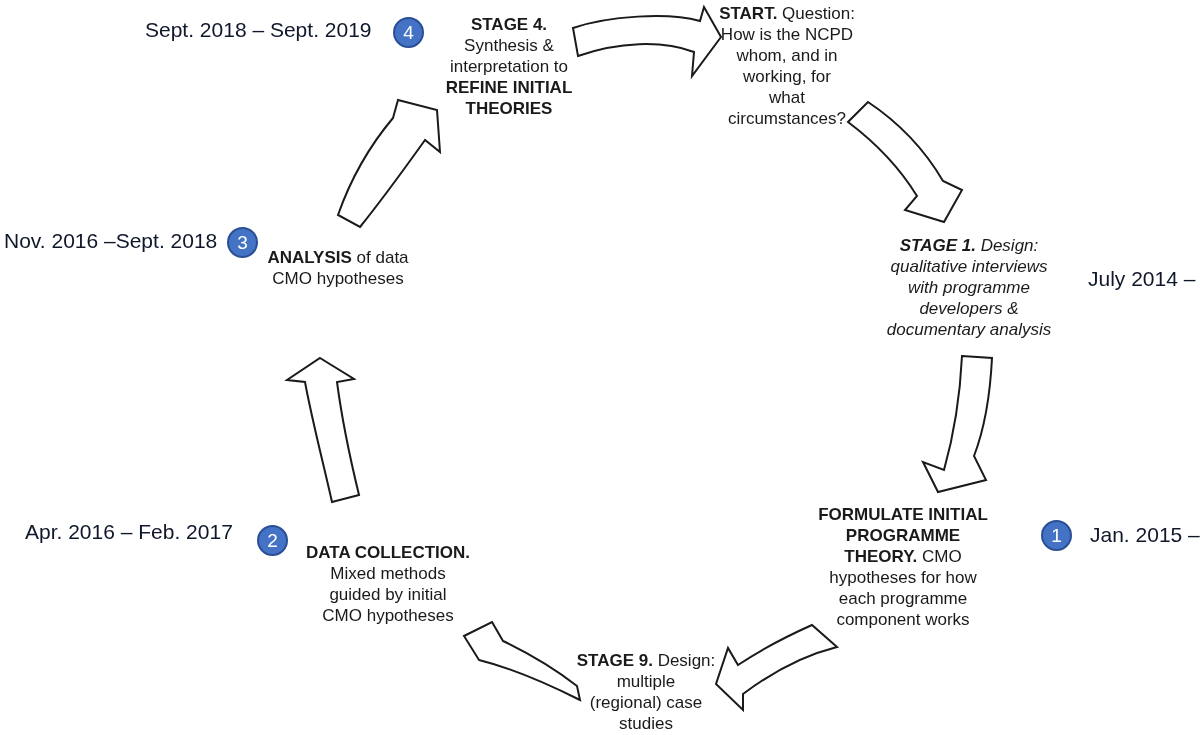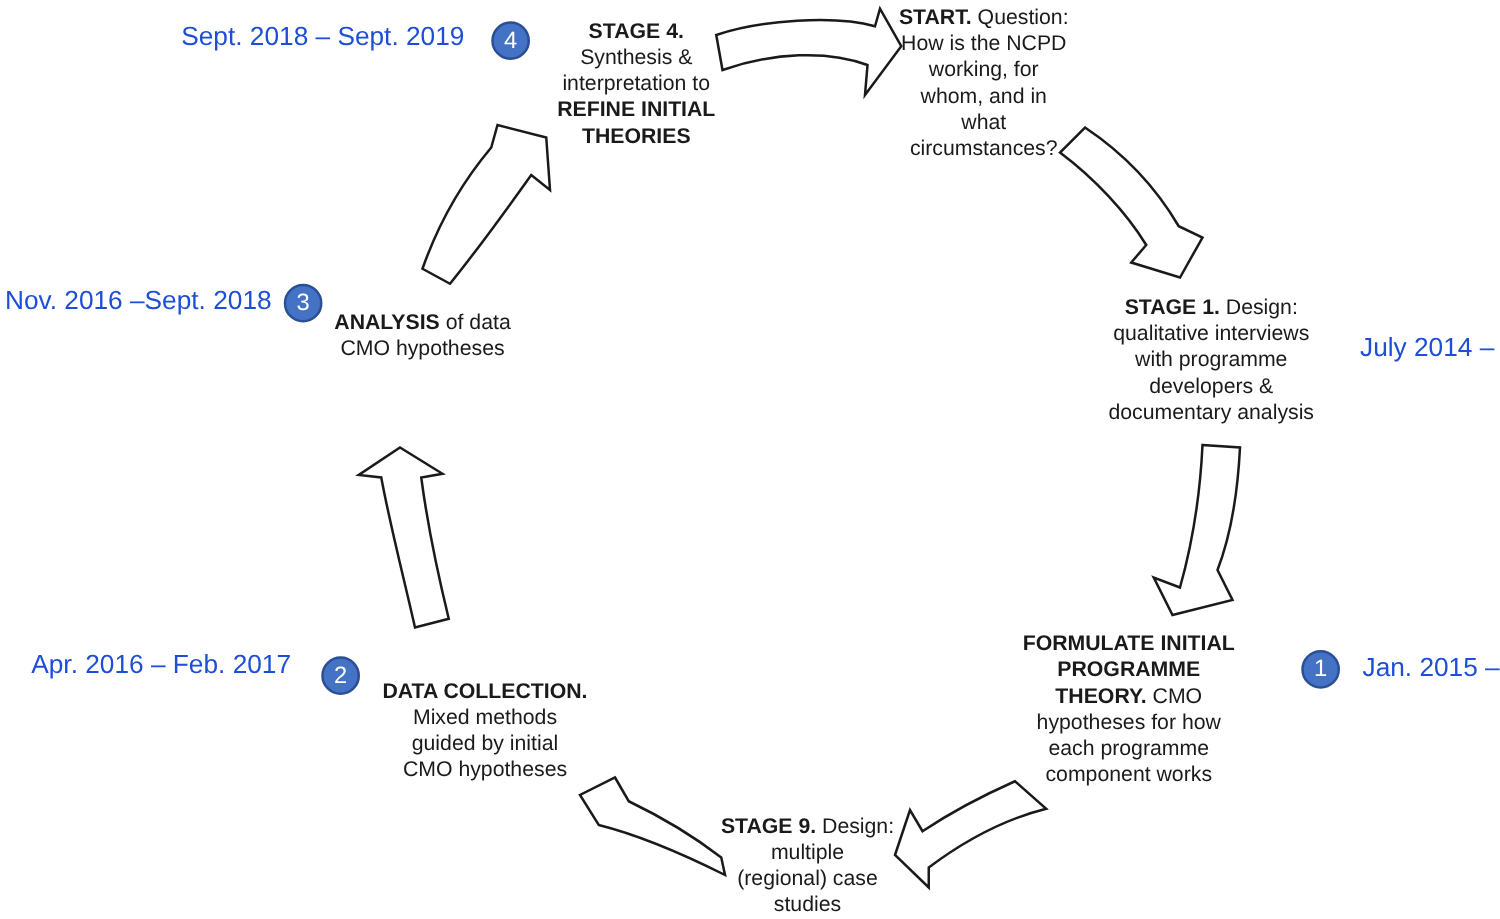--- a/index.html
+++ b/index.html
@@ -18,30 +18,30 @@
     position:absolute;
     text-align:center;
     font-size:17px;
     line-height:21px;
     color:#1a1a1a;
     white-space:nowrap;
   }
   .node .b{font-weight:700;}
   #n-start        {left:692px;  top:3px;   width:190px;}
   #n-stage4       {left:419px;  top:14px;  width:180px;}
-  #n-stage1       {left:864px;  top:235px; width:210px;}
+  #n-stage1       {left:864px;  top:235px; width:210px;font-style:italic;}
   #n-formulate    {left:798px;  top:504px; width:210px;}
   #n-stage2       {left:561px;  top:650px; width:170px;}
   #n-datacollection{left:293px; top:519px; width:190px;margin-top:23px;}
   #n-stage3       {left:253px;  top:247px; width:170px;}
   .date{
     position:absolute;
     font-size:21px;
     line-height:25px;
-    color:#1d4ed8;
+    color:#0f172a;
     white-space:nowrap;
   }
   #d-stage4   {left:145px;  top:17px;}
   #d-stage3   {left:4px;    top:228px;}
   #d-datacollection{left:25px; top:519px;}
   #d-stage1   {left:1088px; top:266px;text-align:right;}
   #d-formulate{left:1090px; top:522px;}
   .badge{
     position:absolute;
     width:27px;height:27px;
@@ -68,22 +68,22 @@
     <path d="M 962 356 L 992 358 C 990 398 984 430 974 456 L 986 480 L 938 492 L 923 462 L 944 470 C 953 438 960 398 962 356 Z"></path>
     <path d="M 812 625 C 785 637 759 651 738 665 L 728 648 L 716 684 L 743 710 L 743 694 C 771 673 801 656 837 647 Z"></path>
     <path d="M 492 622 L 503 641 C 530 654 555 669 577 686 L 580 700 C 548 684 515 669 479 660 L 464 636 Z"></path>
     <path d="M 320 358 L 354 379 L 337 382 C 342 420 350 458 359 495 L 332 502 C 323 462 312 420 305 382 L 287 380 Z"></path>
     <path d="M 338 215 C 352 175 372 143 393 118 L 398 100 L 437 110 L 440 152 L 425 140 C 405 168 385 196 360 227 Z"></path>
   </svg>
 
   <div class="node" id="n-start">
       <div class="line"><span class="b">START.</span><span> Question:</span></div>
       <div class="line"><span>How is the NCPD</span></div>
+      <div class="line"><span>whom, and in</span></div>
       <div class="line"><span>working, for</span></div>
-      <div class="line"><span>whom, and in</span></div>
       <div class="line"><span>what</span></div>
       <div class="line"><span>circumstances?</span></div>
     </div>
   <div class="node" id="n-stage4">
       <div class="line"><span class="b">STAGE 4.</span></div>
       <div class="line"><span>Synthesis &amp;</span></div>
       <div class="line"><span>interpretation to</span></div>
       <div class="line"><span class="b">REFINE INITIAL</span></div>
       <div class="line"><span class="b">THEORIES</span></div>
     </div>

